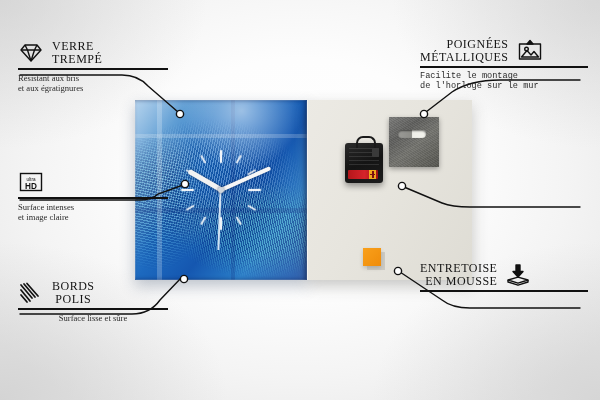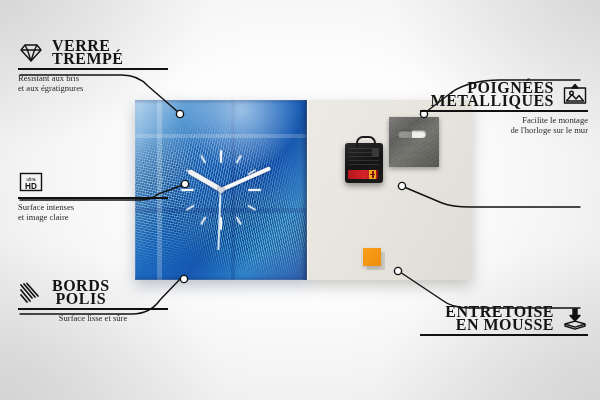--- a/index.html
+++ b/index.html
@@ -102,28 +102,28 @@
     background:linear-gradient(135deg,#f9a01b 0%,#ef8c0a 100%);
     box-shadow:4px 4px 0 rgba(120,120,115,.22), 0 2px 4px rgba(0,0,0,.18);}
 
   
   #links{position:absolute;left:0;top:0;width:600px;height:400px;}
 
   
   .callout{position:absolute;}
   .callout .row{display:flex;align-items:center;gap:8px;}
   .callout.left .row{justify-content:flex-start;}
-  .callout.right .row{justify-content:flex-end;margin-top:44px;}
-  .ttl{font-family:"Liberation Serif", serif;font-weight:bold;color:#141414;
-    font-size:16px;letter-spacing:.5px;line-height:12.6px;text-transform:uppercase;}
+  .callout.right .row{}
+  .ttl{font-family:"Liberation Serif", serif;font-weight:normal;color:#141414;
+    font-size:12px;letter-spacing:.5px;line-height:12.6px;text-transform:uppercase;}
   .callout.right .ttl{text-align:right;}
   .rule{height:1.5px;background:#111;margin-top:3px;}
   .desc{font-family:"Liberation Serif", serif;font-size:8.6px;color:#2b2b2b;
     line-height:10.4px;margin-top:3px;}
-  .callout.right .desc{text-align:right;}
+  .callout.right .desc{font-family:Liberation Mono, monospace;}
   .ico{flex:0 0 auto;width:26px;height:24px;display:block;}
 
   
   #c-verre   {left:18px;top:40px;width:150px;}
   #c-impr    {left:18px;top:170px;width:150px;}
   #c-bords   {left:18px;top:280px;width:150px;text-align:center;}
   #c-poign   {right:12px;top:38px;width:168px;}
   #c-meca    {right:12px;top:172px;width:168px;}
   #c-entre   {right:12px;top:262px;width:168px;}
 </style>

